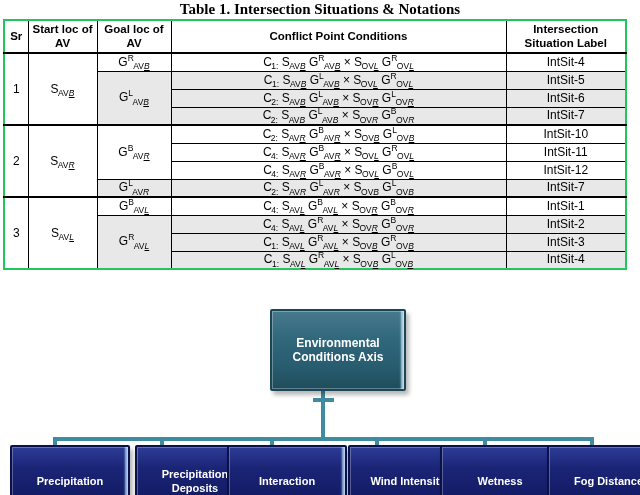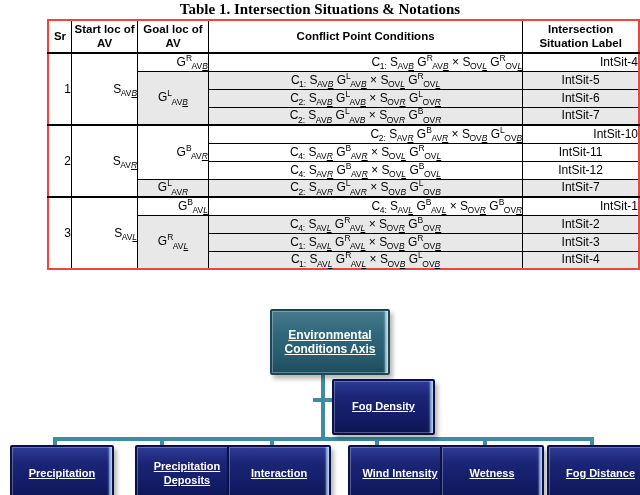--- a/index.html
+++ b/index.html
@@ -3,36 +3,36 @@
 <meta charset="utf-8">
 <style>
   html,body{margin:0;padding:0;background:#fff;}
   #page{position:relative;width:640px;height:495px;background:#fff;overflow:hidden;
         font-family:"Liberation Sans",sans-serif;}
   
   #title{position:absolute;top:1px;left:0;width:640px;text-align:center;
          font-family:"Liberation Serif",serif;font-weight:bold;font-size:15px;color:#000;}
   
   #tblwrap{position:absolute;left:3px;top:19px;}
-  table{border-collapse:collapse;table-layout:fixed;border:2px solid #ef4444;margin-left:44px;}
+  table{border-collapse:collapse;table-layout:fixed;border:2px solid #22c55e;}
   th,td{border:1px solid #000;text-align:center;vertical-align:middle;padding:0;color:#000;}
   thead tr{height:33px;}
   thead th{font-size:11.5px;font-weight:bold;line-height:1.15;padding:1px 2px;}
   tbody tr{height:18px;}
   tbody td{font-size:12px;line-height:1.05;border-top:1px solid #999;}
-  tr.gstart td{border-top:2px solid #000;text-align:right;}
+  tr.gstart td{border-top:2px solid #000;}
   td.sh{background:var(--shade,#e8e8e8);}
   td.sr,td.start{font-size:12px;}
   sup,sub{font-size:8.5px;line-height:0;}
   sub{margin-left:-0.5px;}
   .tail{font-style:italic;text-decoration:underline;}
   
   .line{position:absolute;background:var(--conn,#3f8ba0);}
   .n3d{position:absolute;display:flex;align-items:center;justify-content:center;text-align:center;
-       color:#fff;font-weight:bold;font-size:11px;line-height:1.2;border-radius:2px;padding:8px;text-decoration:underline;}
+       color:#fff;font-weight:bold;font-size:11px;line-height:1.2;border-radius:2px;padding:16px;}
   .navy{background:linear-gradient(180deg,#2c3c96 0%,var(--navy,#1b2576) 30%,#131c66 70%,#0e1554 100%);
         border:2px solid #0a1148;
         box-shadow:inset 0 0 0 1px rgba(255,255,255,.28), inset -5px 0 2px -2px rgba(175,210,245,.85),
                    3px 4px 4px rgba(0,0,0,.28);}
   .teal{background:linear-gradient(180deg,#48798c 0%,var(--teal,#31687c) 35%,#275a6d 75%,#1f4c5c 100%);
         border:2px solid #1c4655;
         box-shadow:inset 0 0 0 1px rgba(255,255,255,.3), inset -5px 0 2px -2px rgba(195,225,238,.85),
                    3px 4px 4px rgba(0,0,0,.28);}
 </style>
 </head>
@@ -130,21 +130,20 @@
   <div class="line" style="left:53px;top:437px;width:541px;height:4px;"></div>
   <div class="line" style="left:53px;top:441px;width:4px;height:6px;"></div>
   <div class="line" style="left:160px;top:441px;width:4px;height:6px;"></div>
   <div class="line" style="left:270px;top:441px;width:4px;height:6px;"></div>
   <div class="line" style="left:375px;top:441px;width:4px;height:6px;"></div>
   <div class="line" style="left:483px;top:441px;width:4px;height:6px;"></div>
   <div class="line" style="left:590px;top:441px;width:4px;height:6px;"></div>
 
   <div class="n3d teal" style="left:270px;top:309px;width:100px;height:46px;font-size:12px;">Environmental Conditions Axis</div>
 
-  <div class="n3d navy" style="left:332px;top:379px;width:83px;height:36px;">Fog Density</div>
 
   <div class="n3d navy" style="left:10px;top:445px;width:84px;height:37px;">Precipitation</div>
   <div class="n3d navy" style="left:117px;top:445px;width:84px;height:37px;margin-left:18px;">Precipitation Deposits</div>
   <div class="n3d navy" style="left:227px;top:445px;width:84px;height:37px;">Interaction</div>
   <div class="n3d navy" style="left:348px;top:445px;width:84px;height:37px;">Wind Intensity</div>
   <div class="n3d navy" style="left:440px;top:445px;width:84px;height:37px;">Wetness</div>
   <div class="n3d navy" style="left:547px;top:445px;width:87px;height:37px;">Fog Distance</div>
 
 </div>
 

